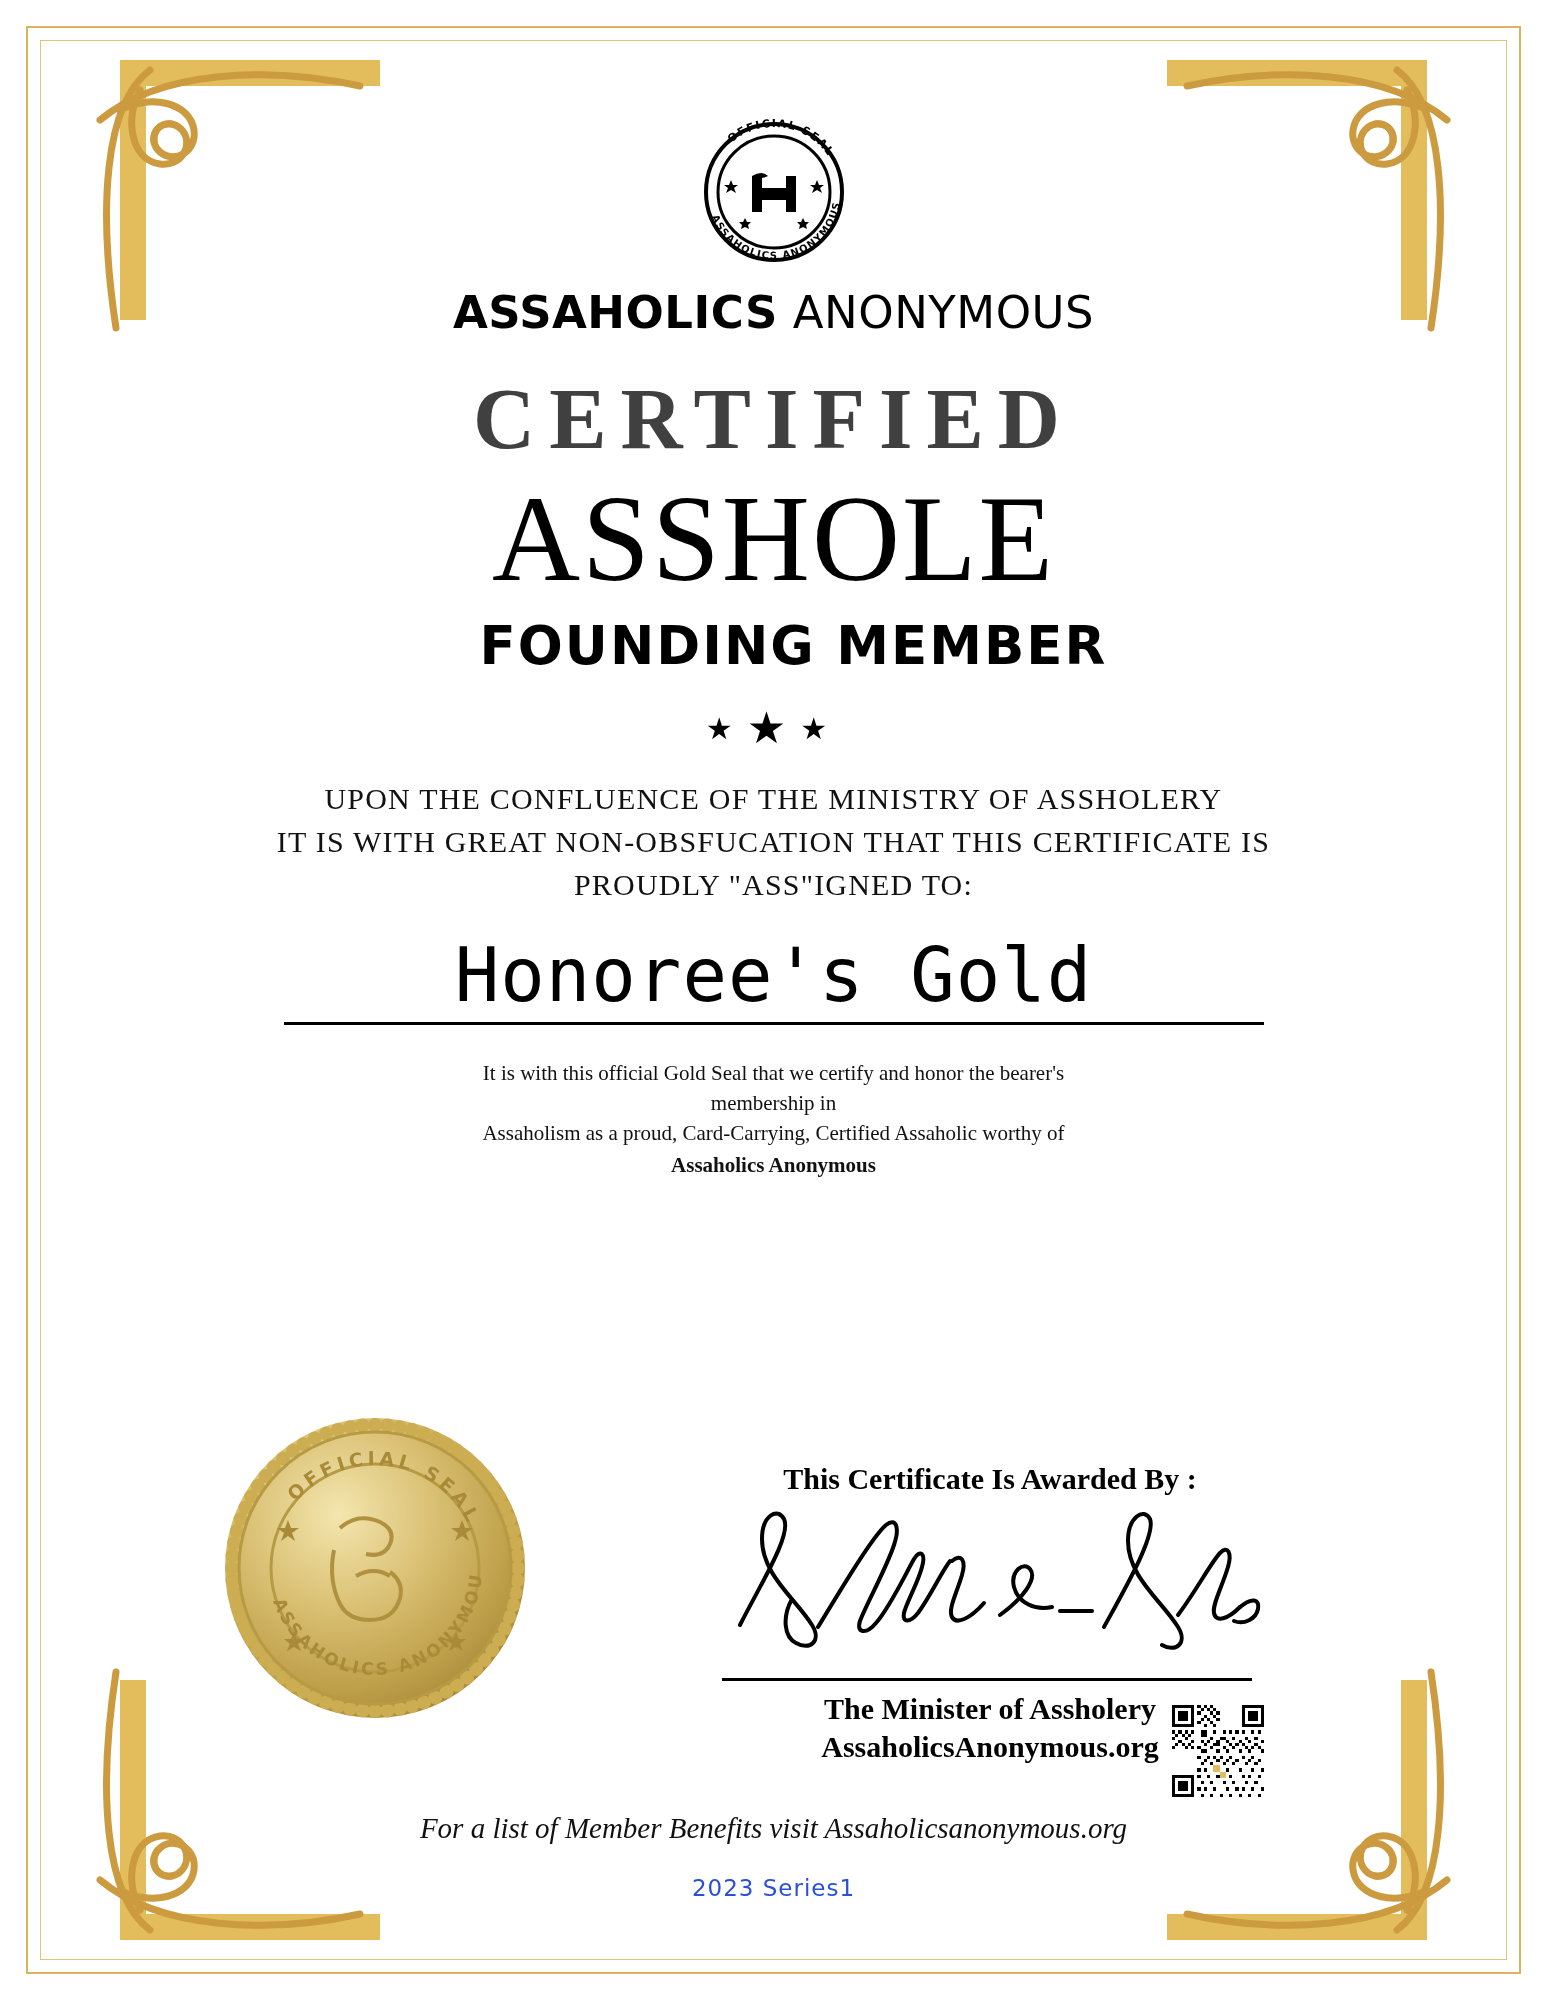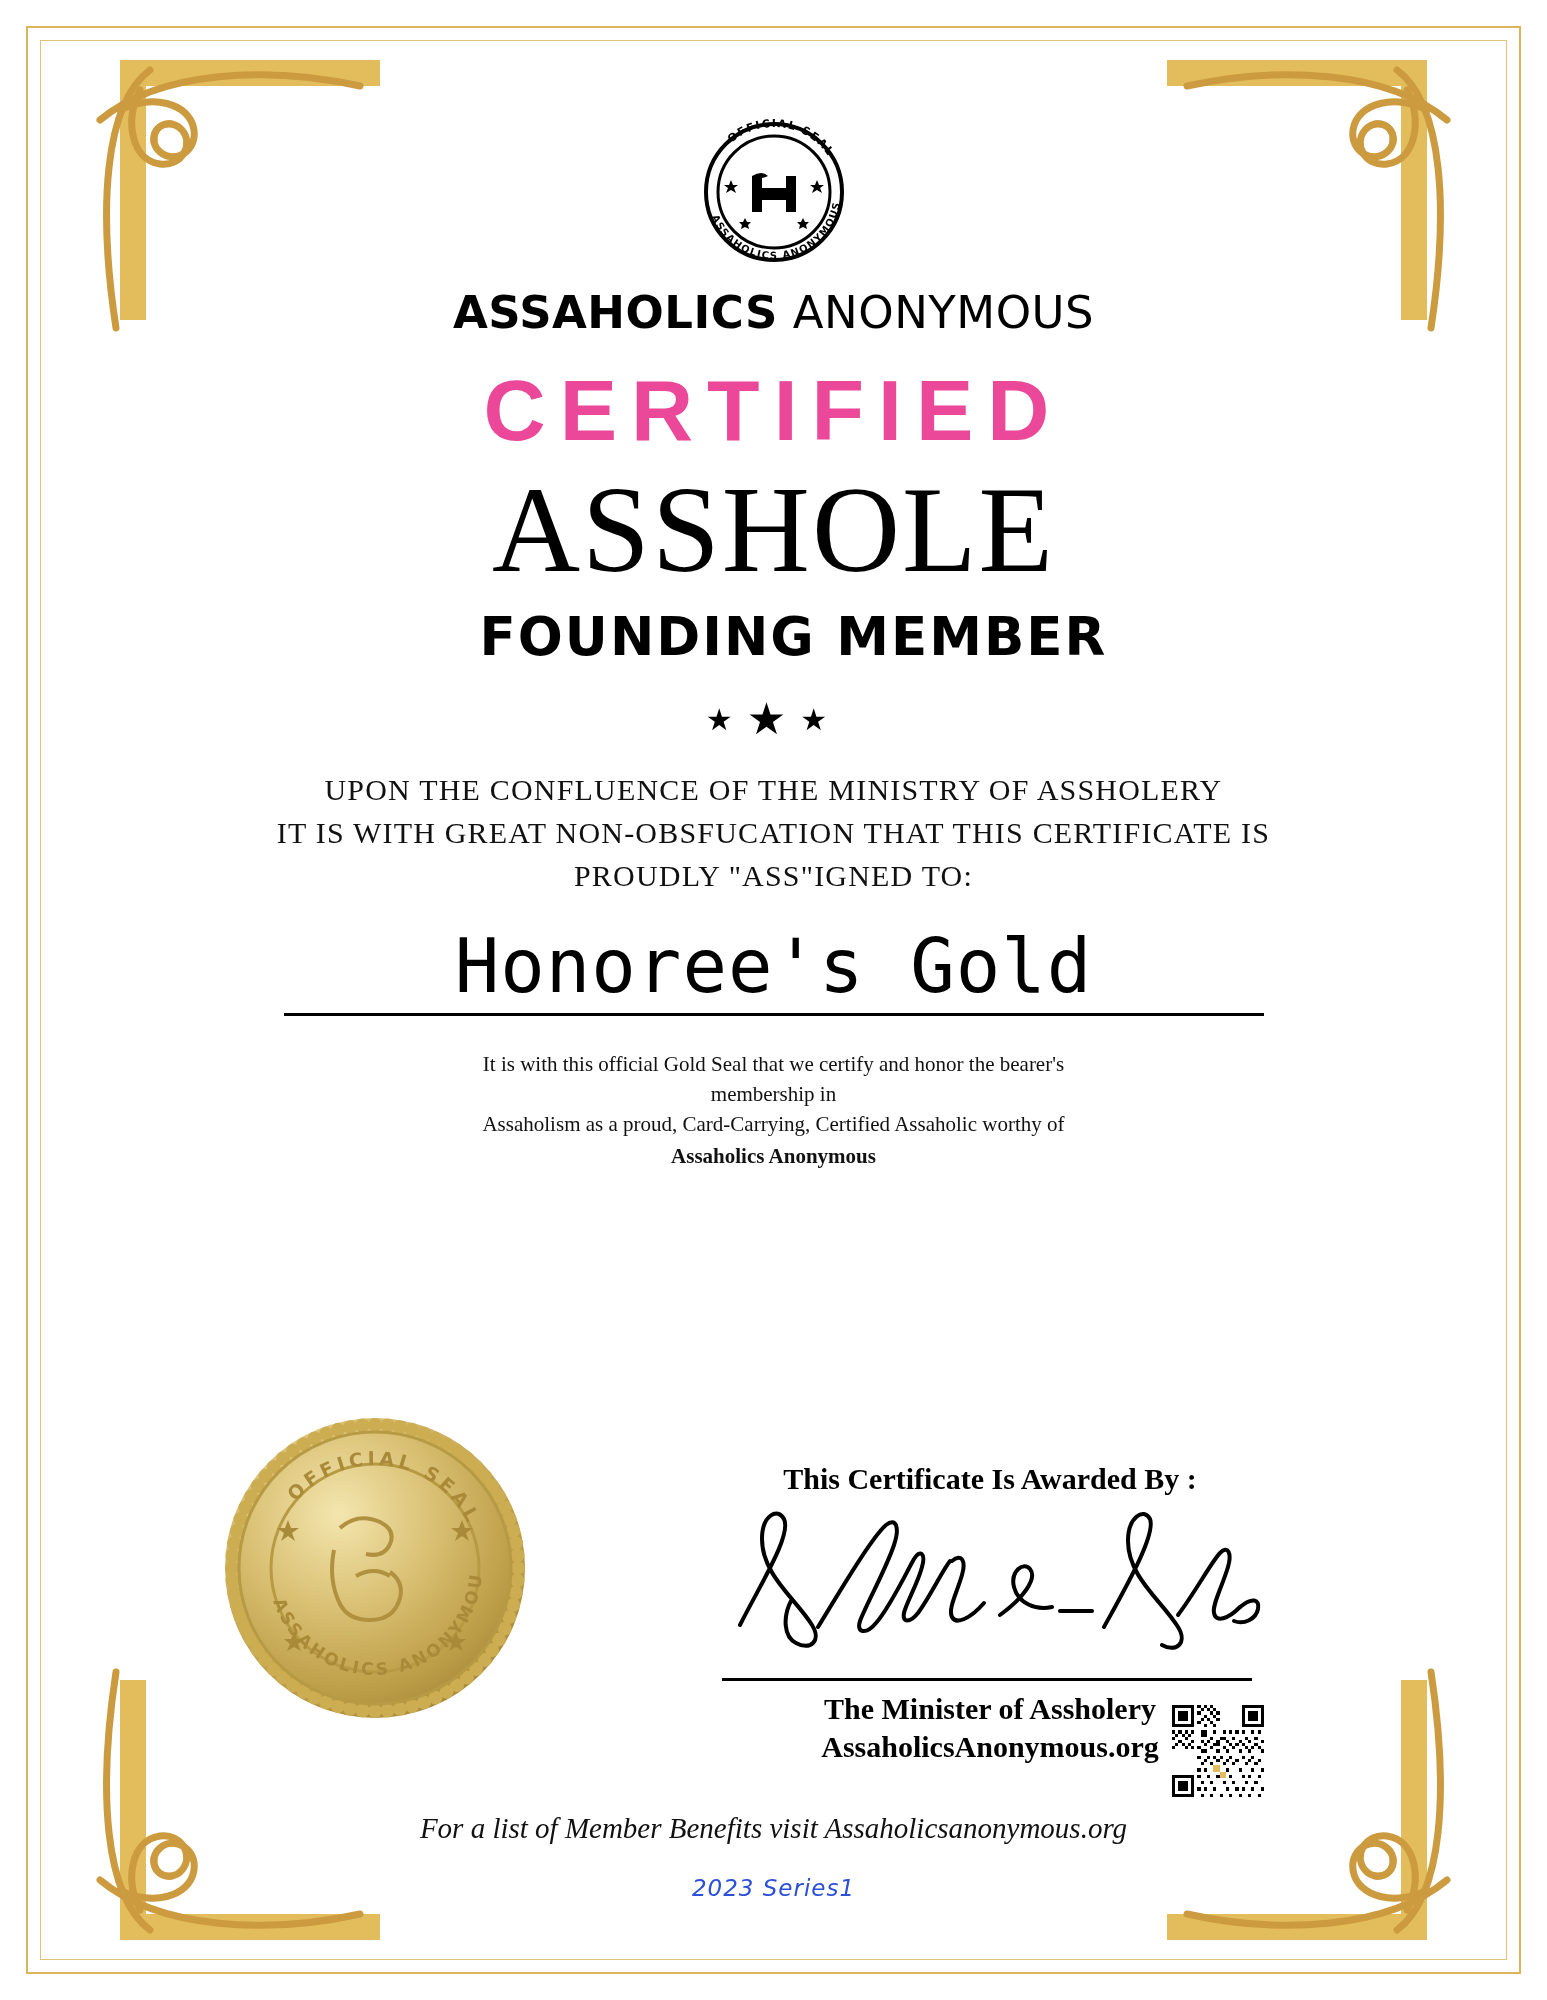--- a/index.html
+++ b/index.html
@@ -88,26 +88,26 @@
     margin-top: 24px;
     font-family: "DejaVu Sans", sans-serif;
     font-size: 45px;
     letter-spacing: 0.5px;
     color: #000;
   }
   .org-line .b { font-weight: bold; }
   .org-line .n { font-weight: normal; }
 
   .certified {
-    margin-top: 22px;
-    font-family: Liberation Sans, sans-serif;
+    margin-top: 30px;
+    font-family: Liberation Serif, serif;
     font-weight: bold;
     font-size: 86px;
     letter-spacing: 14px;
-    color: #ec4899;
+    color: #404040;
   }
 
   .bigword {
     margin-top: 8px;
     font-family: Liberation Serif, serif;
     font-weight: normal;
     font-size: 122px;
     letter-spacing: 2px;
     color: #000;
     line-height: 1.02;
@@ -232,21 +232,20 @@
     font-size: 29px;
     color: #111;
   }
 
   .series {
     position: absolute;
     left: 0; right: 0;
     top: 1875px;
     text-align: center;
     font-family: "DejaVu Sans", sans-serif;
-    font-style: italic;
     font-size: 23px;
     color: #2b4fd6;
     letter-spacing: 1px;
   }
 </style>
 </head>
 <body>
 
 <div class="certificate">
 

